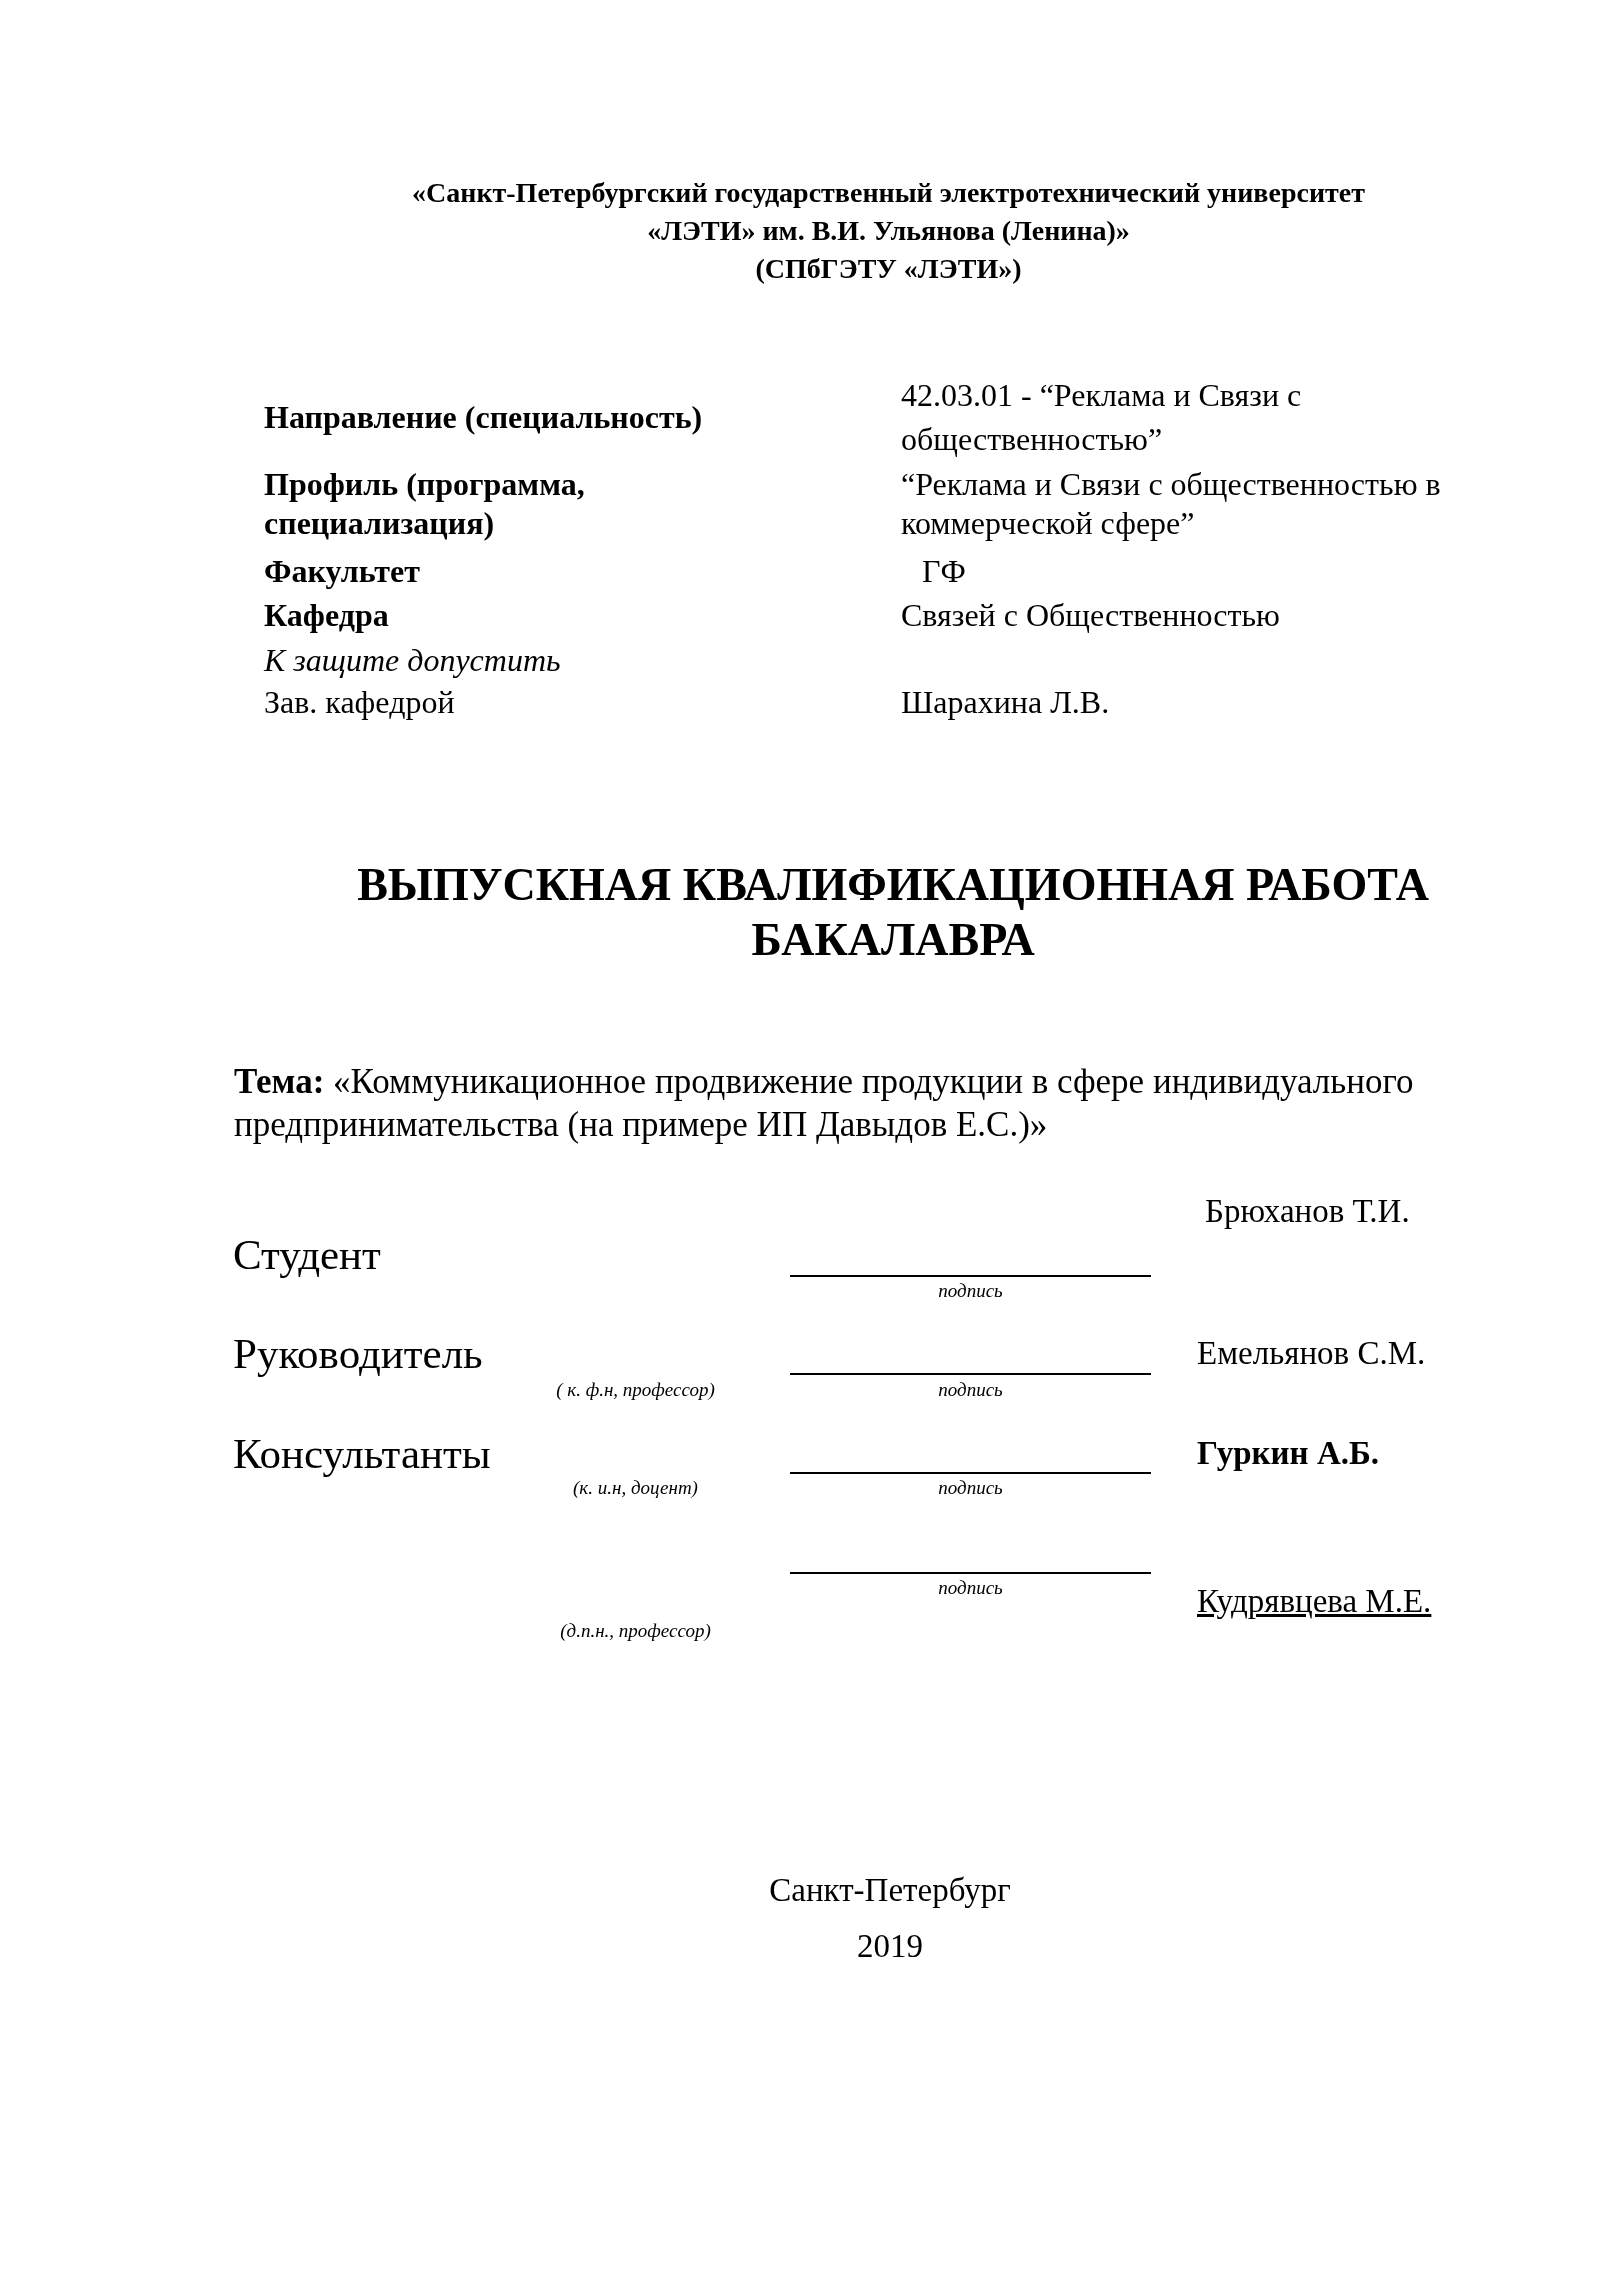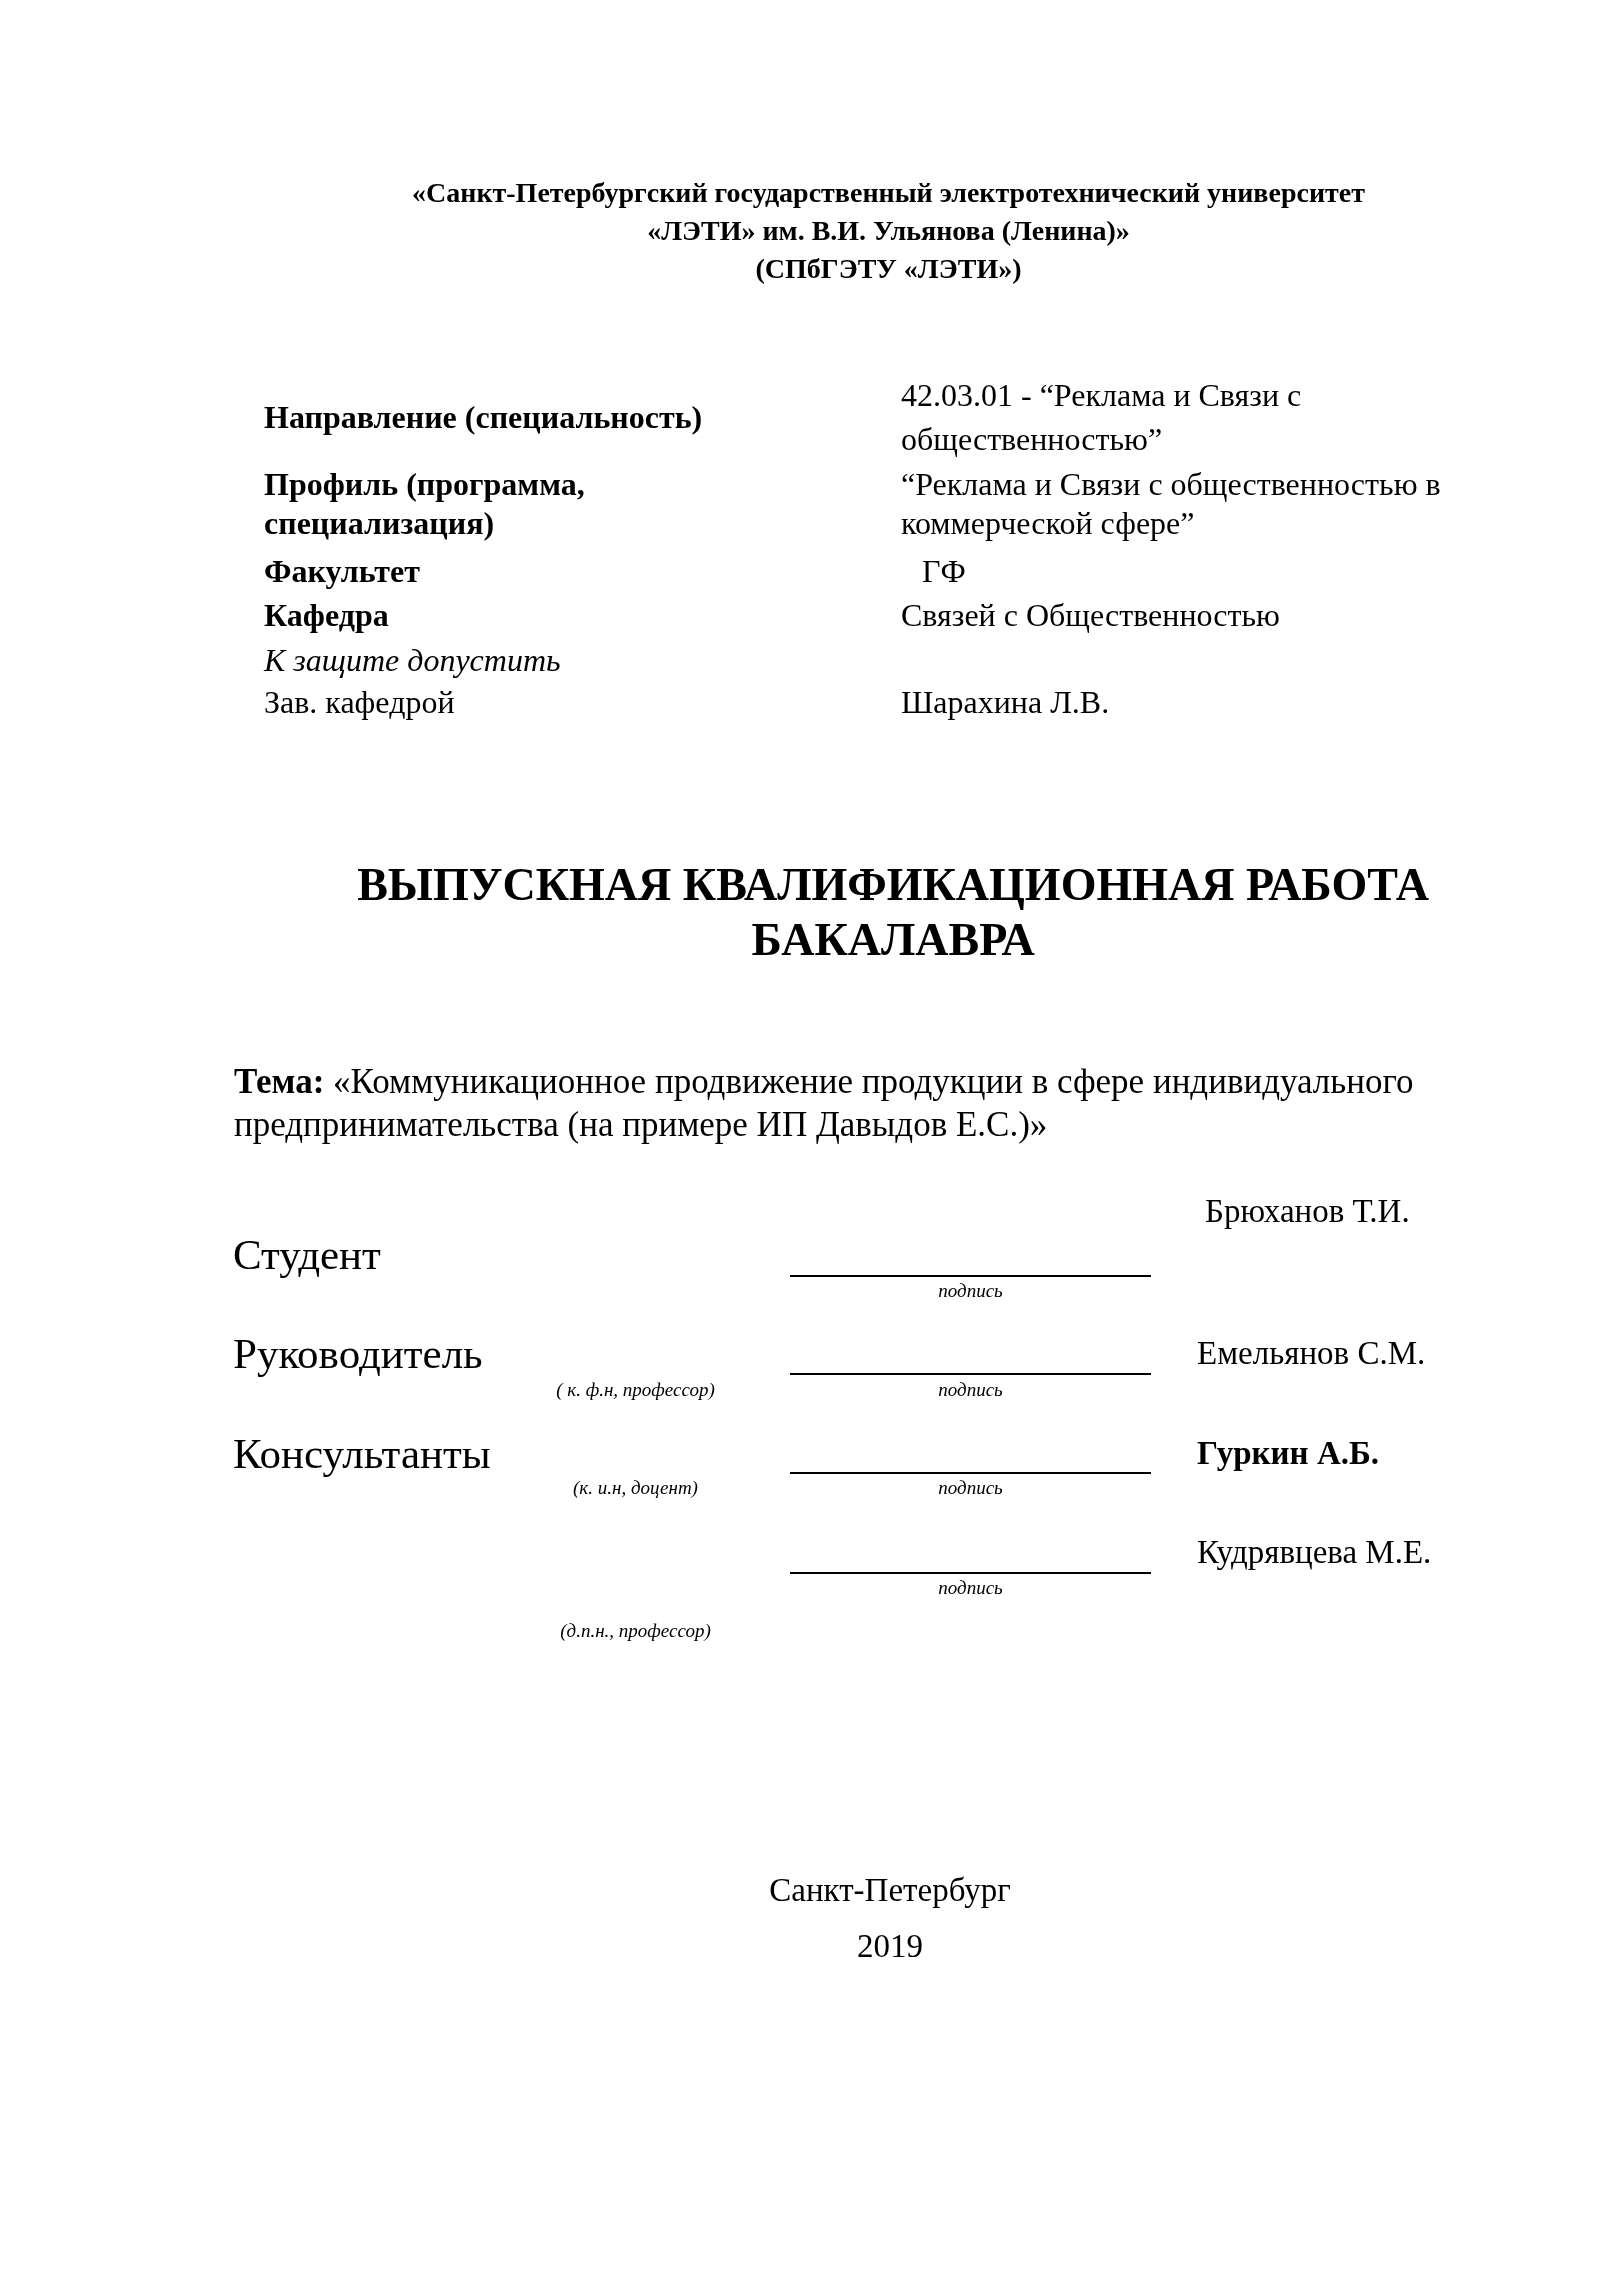--- a/index.html
+++ b/index.html
@@ -180,20 +180,20 @@
 
   <div class="sig-role" style="top:1434px;">Консультанты</div>
   <div class="sig-degree" style="top:1477px;">(к. и.н, доцент)</div>
   <div class="sig-line" style="top:1472px;"></div>
   <div class="sig-caption" style="top:1477px;">подпись</div>
   <div class="sig-name" style="top:1434px;font-weight:bold;">Гуркин А.Б.</div>
 
   <div class="sig-degree" style="top:1620px;">(д.п.н., профессор)</div>
   <div class="sig-line" style="top:1572px;"></div>
   <div class="sig-caption" style="top:1577px;">подпись</div>
-  <div class="sig-name" style="top:1533px;">Кудрявцева М.Е.</div>
+  <div class="sig-name" style="top:1582px;text-decoration:underline;">Кудрявцева М.Е.</div>
 </div>
 
 <div>
   <div class="footer-line" style="top:1871px;">Санкт-Петербург</div>
   <div class="footer-line" style="top:1927px;">2019</div>
 </div>
 
 
 </body></html>

